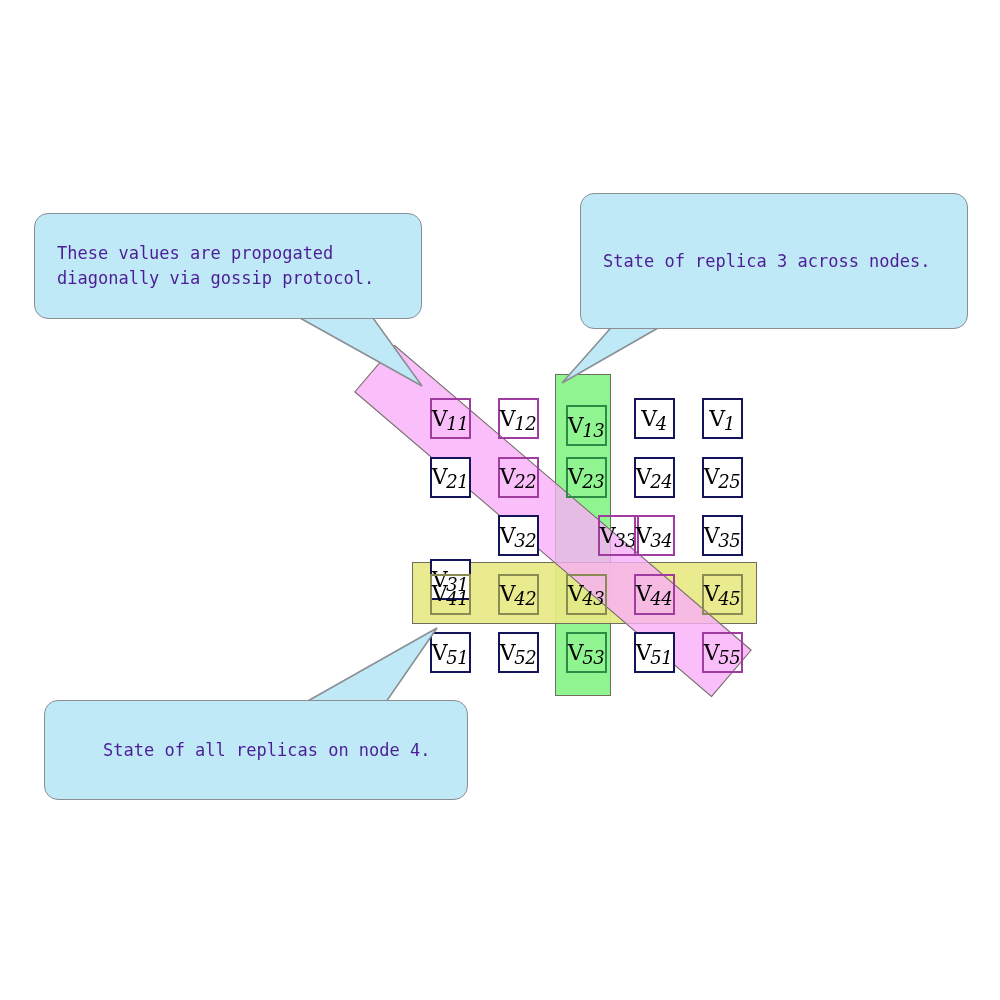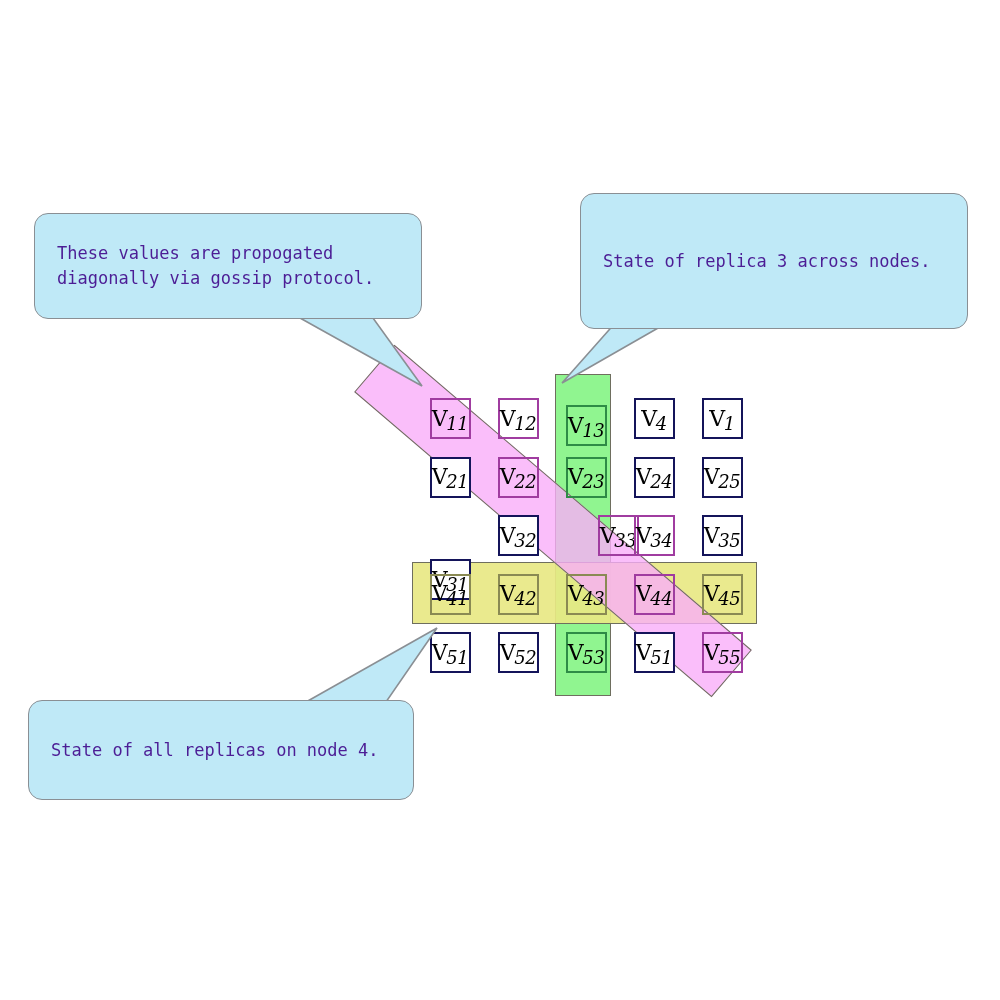--- a/index.html
+++ b/index.html
@@ -40,21 +40,21 @@
            border:1.6px solid #8a8f94;border-radius:14px;z-index:12;
            display:flex;align-items:center;}
   .callout .ctext{font-family:"DejaVu Sans Mono","Liberation Mono",monospace;
                   font-size:17px;color:#4c1d95;line-height:1.45;
                   padding:0 22px;white-space:pre-line;}
 
   .tail{position:absolute;z-index:11;overflow:visible;}
 
   .c1{ left:34px;  top:213px; width:388px; height:106px; }
   .c2{ left:580px; top:185px; width:388px; height:136px;margin-top:8px; }
-  .c3{ left:28px;  top:700px; width:386px; height:100px; }
+  .c3{ left:44px;  top:700px; width:424px; height:100px;padding-left:36px; }
 </style>
 </head>
 <body>
 
 <div id="stage">
 
   <div class="band band-col"></div>
   <div class="band band-row"></div>
   <div class="band band-diag"></div>
 

